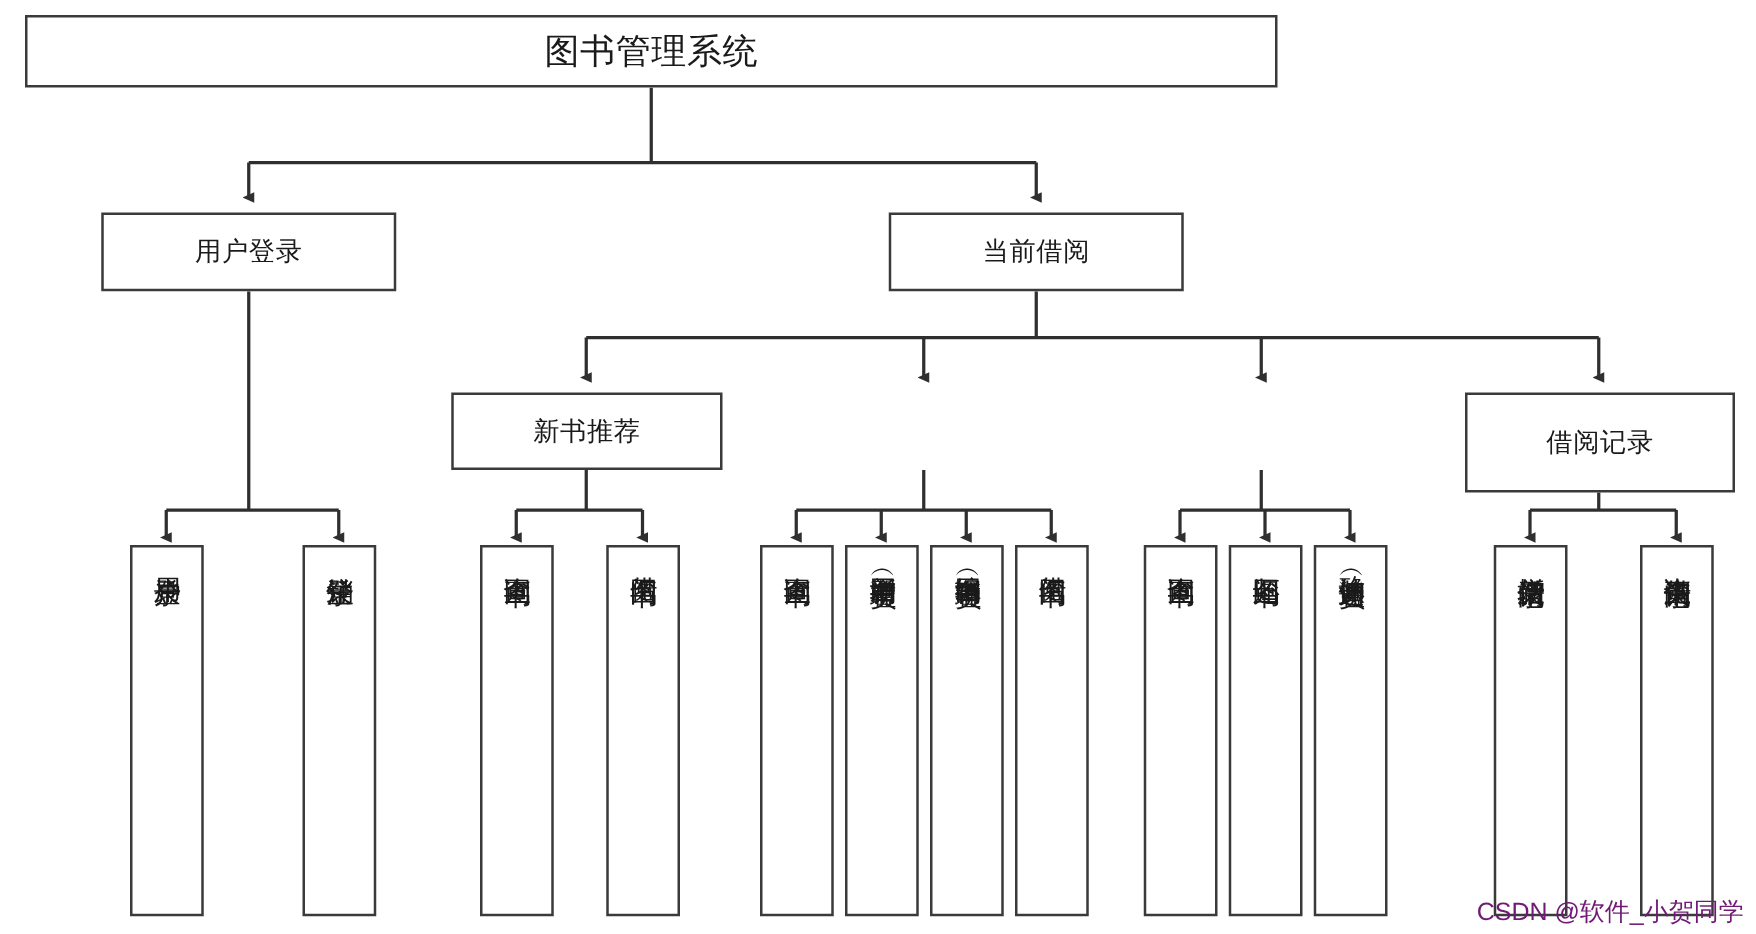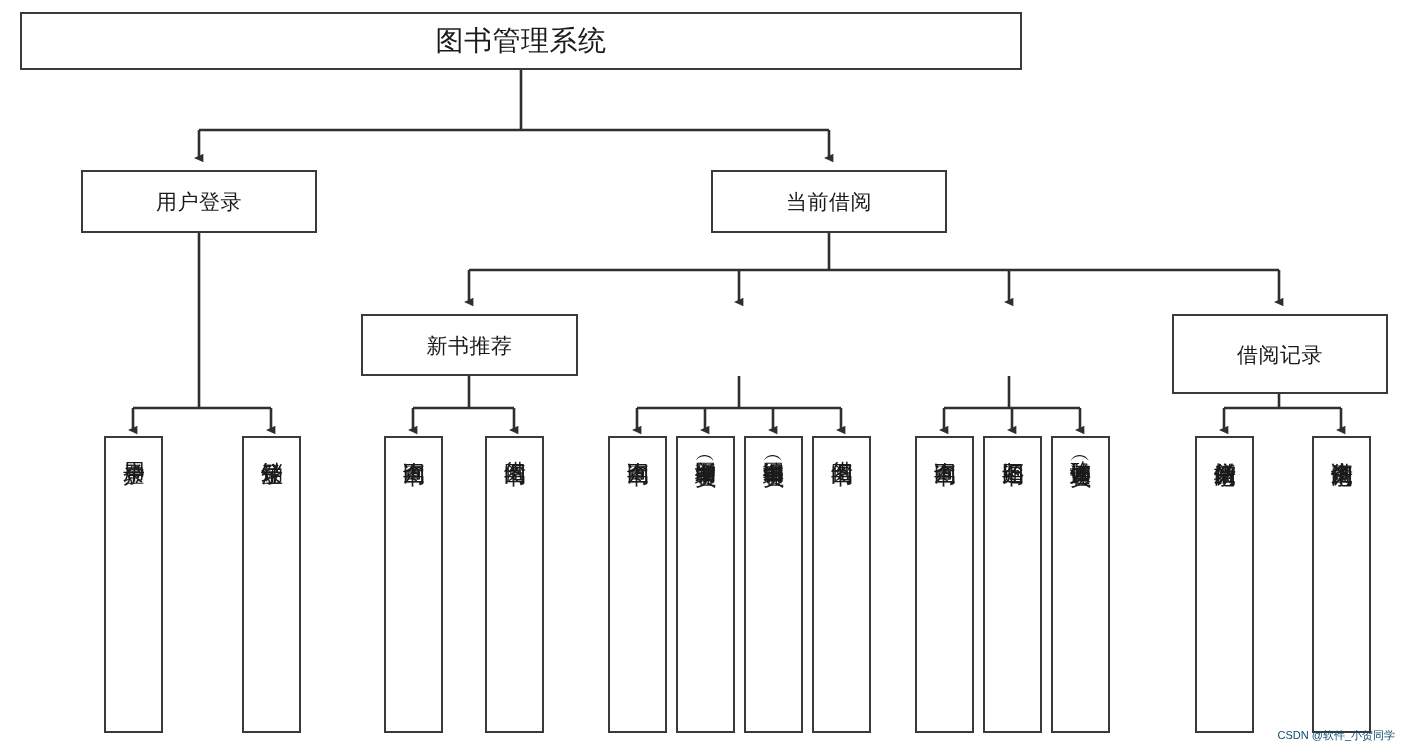--- a/index.html
+++ b/index.html
@@ -66,22 +66,22 @@
     font-size: 21px;
   }
   
   .node.vert {
     justify-content: center;
   }
   .watermark {
     position: absolute;
     right: 10px;
     bottom: 4px;
-    font-size: 11px;
-    color: #0c4a6e;
+    font-size: 20px;
+    color: #701a75;
     white-space: nowrap;
     z-index: 3;
     font-family: "Liberation Sans", "DejaVu Sans", sans-serif;
   }
 </style>
 </head>
 <body>
 
 <div id="canvas">
 

